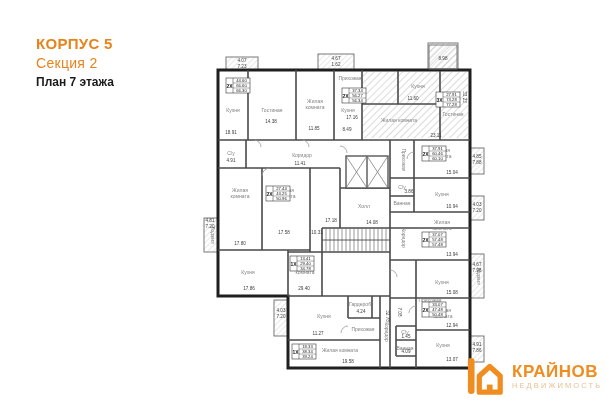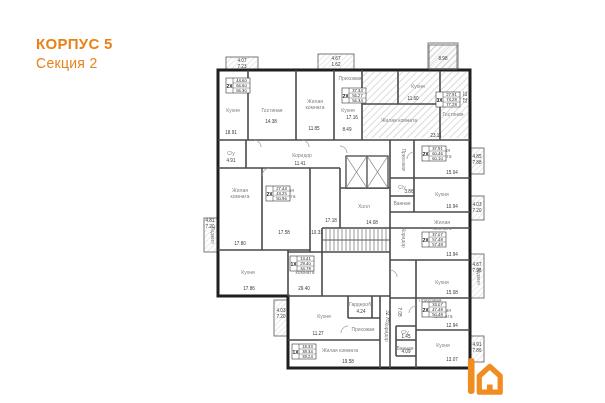--- a/index.html
+++ b/index.html
@@ -24,20 +24,21 @@
   .stamp-prefix{fill:#222222;font-size:5px;font-weight:bold;font-family:"Liberation Sans",sans-serif;}
 </style>
 </head>
 <body>
 
 <div id="page">
 
   <div id="header">
     <div class="building">КОРПУС 5</div>
     <div class="section">Секция 2</div>
+    <div class="floor">План 7 этажа</div>
   </div>
 
   <svg id="plan" width="605" height="403" viewBox="0 0 605 403">
     <defs>
       <pattern id="hatch" width="5" height="5" patternUnits="userSpaceOnUse" patternTransform="rotate(45)">
         <line x1="0" y1="0" x2="0" y2="5" stroke="#a3a3a3" stroke-width="0.8"></line>
       </pattern>
       <pattern id="bhatch" width="4" height="4" patternUnits="userSpaceOnUse" patternTransform="rotate(45)">
         <line x1="0" y1="0" x2="0" y2="4" stroke="#bdbdbd" stroke-width="0.7"></line>
       </pattern>
@@ -285,15 +286,19 @@
         <text x="281" y="318" text-anchor="middle" class="dim-label">7.20</text>
       </g>
   </svg>
 
   <div id="logo">
     <svg width="38" height="42" viewBox="0 0 40 44">
       <rect x="2" y="3" width="7" height="38" rx="3.5" fill="#F08D20"></rect>
       <path d="M14,22 L25,12 L36,22 V39 H14 Z" fill="none" stroke="#F08D20" stroke-width="5.5" stroke-linejoin="round"></path>
       <rect x="22" y="31" width="6" height="8" fill="#F08D20"></rect>
     </svg>
+    <div class="logo-text">
+      <div class="brand">КРАЙНОВ</div>
+      <div class="subtitle">НЕДВИЖИМОСТЬ</div>
+    </div>
   </div>
 
 </div>
 
 </body></html>

